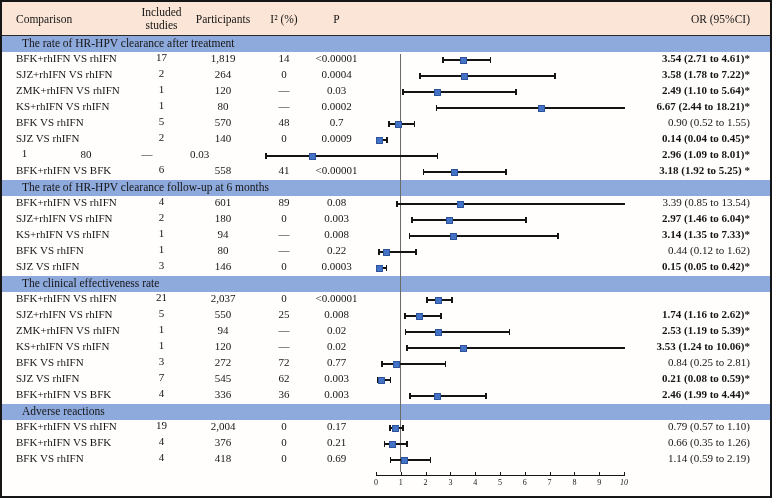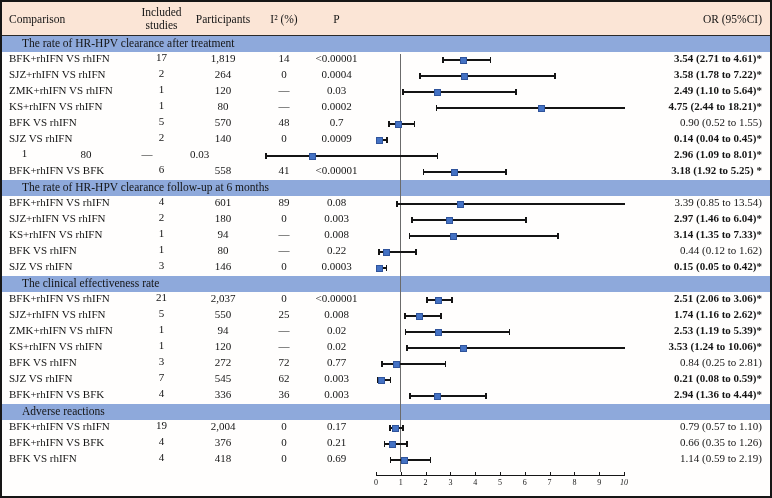--- a/index.html
+++ b/index.html
@@ -6,27 +6,27 @@
   .figure{
     position:relative; width:772px; height:498px; box-sizing:border-box;
     background:#fffefd; border:2px solid #161616; overflow:hidden;
     font-family:"Liberation Serif", serif; color:#151515;
   }
   .header{
     display:flex; align-items:center; height:34px; box-sizing:border-box;
     background:#fbe5d6; border-bottom:1px solid #2a2a2a; font-size:11.5px;
   }
   .cell{box-sizing:border-box; white-space:nowrap; overflow:visible;}
-  .c-comp{width:137px; padding-left:7px; text-align:left;}
+  .c-comp{width:137px; padding-left:14px; text-align:left;}
   .c-stud{width:45px; text-align:center; white-space:normal; line-height:1.05;}
   .c-part{width:78px; text-align:center;}
   .c-i2{width:44px; text-align:center;}
   .c-p{width:61px; text-align:center;}
   .c-plot{width:258px; position:relative; height:100%; overflow:hidden;}
-  .c-or{flex:1; text-align:right; padding-right:8px;}
+  .c-or{flex:1; text-align:right; padding-right:20px;}
   .bold{font-weight:bold;}
   #table-body{position:relative;}
   .section-band{
     height:16px; line-height:15px; background:#8ea9db; padding-left:20px;
     font-size:11.5px; box-sizing:border-box; position:relative;
   }
   .row{
     display:flex; align-items:flex-start; height:16px; font-size:11px;
     position:relative; z-index:2;
   }
@@ -102,21 +102,21 @@
         <div class="cell c-comp">KS+rhIFN VS rhIFN</div>
         <div class="cell c-stud">1</div>
         <div class="cell c-part">80</div>
         <div class="cell c-i2">—</div>
         <div class="cell c-p">0.0002</div>
         <div class="cell c-plot">
           <div class="ci-line" style="left: 69.512px; width: 189.472px;"></div>
           <div class="ci-cap" style="left: 68.712px;"></div>
           <div class="marker" style="left: 170.916px;"></div>
         </div>
-        <div class="cell c-or bold">4.75 (2.44 to 18.21)*</div>
+        <div class="cell c-or bold">6.67 (2.44 to 18.21)*</div>
       </div>
       <div class="row">
         <div class="cell c-comp">BFK VS rhIFN</div>
         <div class="cell c-stud">5</div>
         <div class="cell c-part">570</div>
         <div class="cell c-i2">48</div>
         <div class="cell c-p">0.7</div>
         <div class="cell c-plot">
           <div class="ci-line" style="left: 21.896px; width: 25.544px;"></div>
           <div class="ci-cap" style="left: 21.096px;"></div>
@@ -242,21 +242,20 @@
         <div class="cell c-stud">21</div>
         <div class="cell c-part">2,037</div>
         <div class="cell c-i2">0</div>
         <div class="cell c-p">&lt;0.00001</div>
         <div class="cell c-plot">
           <div class="ci-line" style="left: 60.088px; width: 24.8px;"></div>
           <div class="ci-cap" style="left: 59.288px;"></div>
           <div class="ci-cap" style="left: 84.088px;"></div>
           <div class="marker" style="left: 67.748px;"></div>
         </div>
-        <div class="cell c-or bold">2.51 (2.06 to 3.06)*</div>
       </div>
       <div class="row">
         <div class="cell c-comp">SJZ+rhIFN VS rhIFN</div>
         <div class="cell c-stud">5</div>
         <div class="cell c-part">550</div>
         <div class="cell c-i2">25</div>
         <div class="cell c-p">0.008</div>
         <div class="cell c-plot">
           <div class="ci-line" style="left: 37.768px; width: 36.208px;"></div>
           <div class="ci-cap" style="left: 36.968px;"></div>
@@ -326,21 +325,21 @@
         <div class="cell c-stud">4</div>
         <div class="cell c-part">336</div>
         <div class="cell c-i2">36</div>
         <div class="cell c-p">0.003</div>
         <div class="cell c-plot">
           <div class="ci-line" style="left: 42.728px; width: 76.384px;"></div>
           <div class="ci-cap" style="left: 41.928px;"></div>
           <div class="ci-cap" style="left: 118.312px;"></div>
           <div class="marker" style="left: 66.508px;"></div>
         </div>
-        <div class="cell c-or bold">2.94 (1.36 to 4.44)*</div>
+        <div class="cell c-or bold">2.46 (1.99 to 4.44)*</div>
       </div>
       <div class="section-band">Adverse reactions</div>
       <div class="row">
         <div class="cell c-comp">BFK+rhIFN VS rhIFN</div>
         <div class="cell c-stud">19</div>
         <div class="cell c-part">2,004</div>
         <div class="cell c-i2">0</div>
         <div class="cell c-p">0.17</div>
         <div class="cell c-plot">
           <div class="ci-line" style="left: 23.136px; width: 13.144px;"></div>

